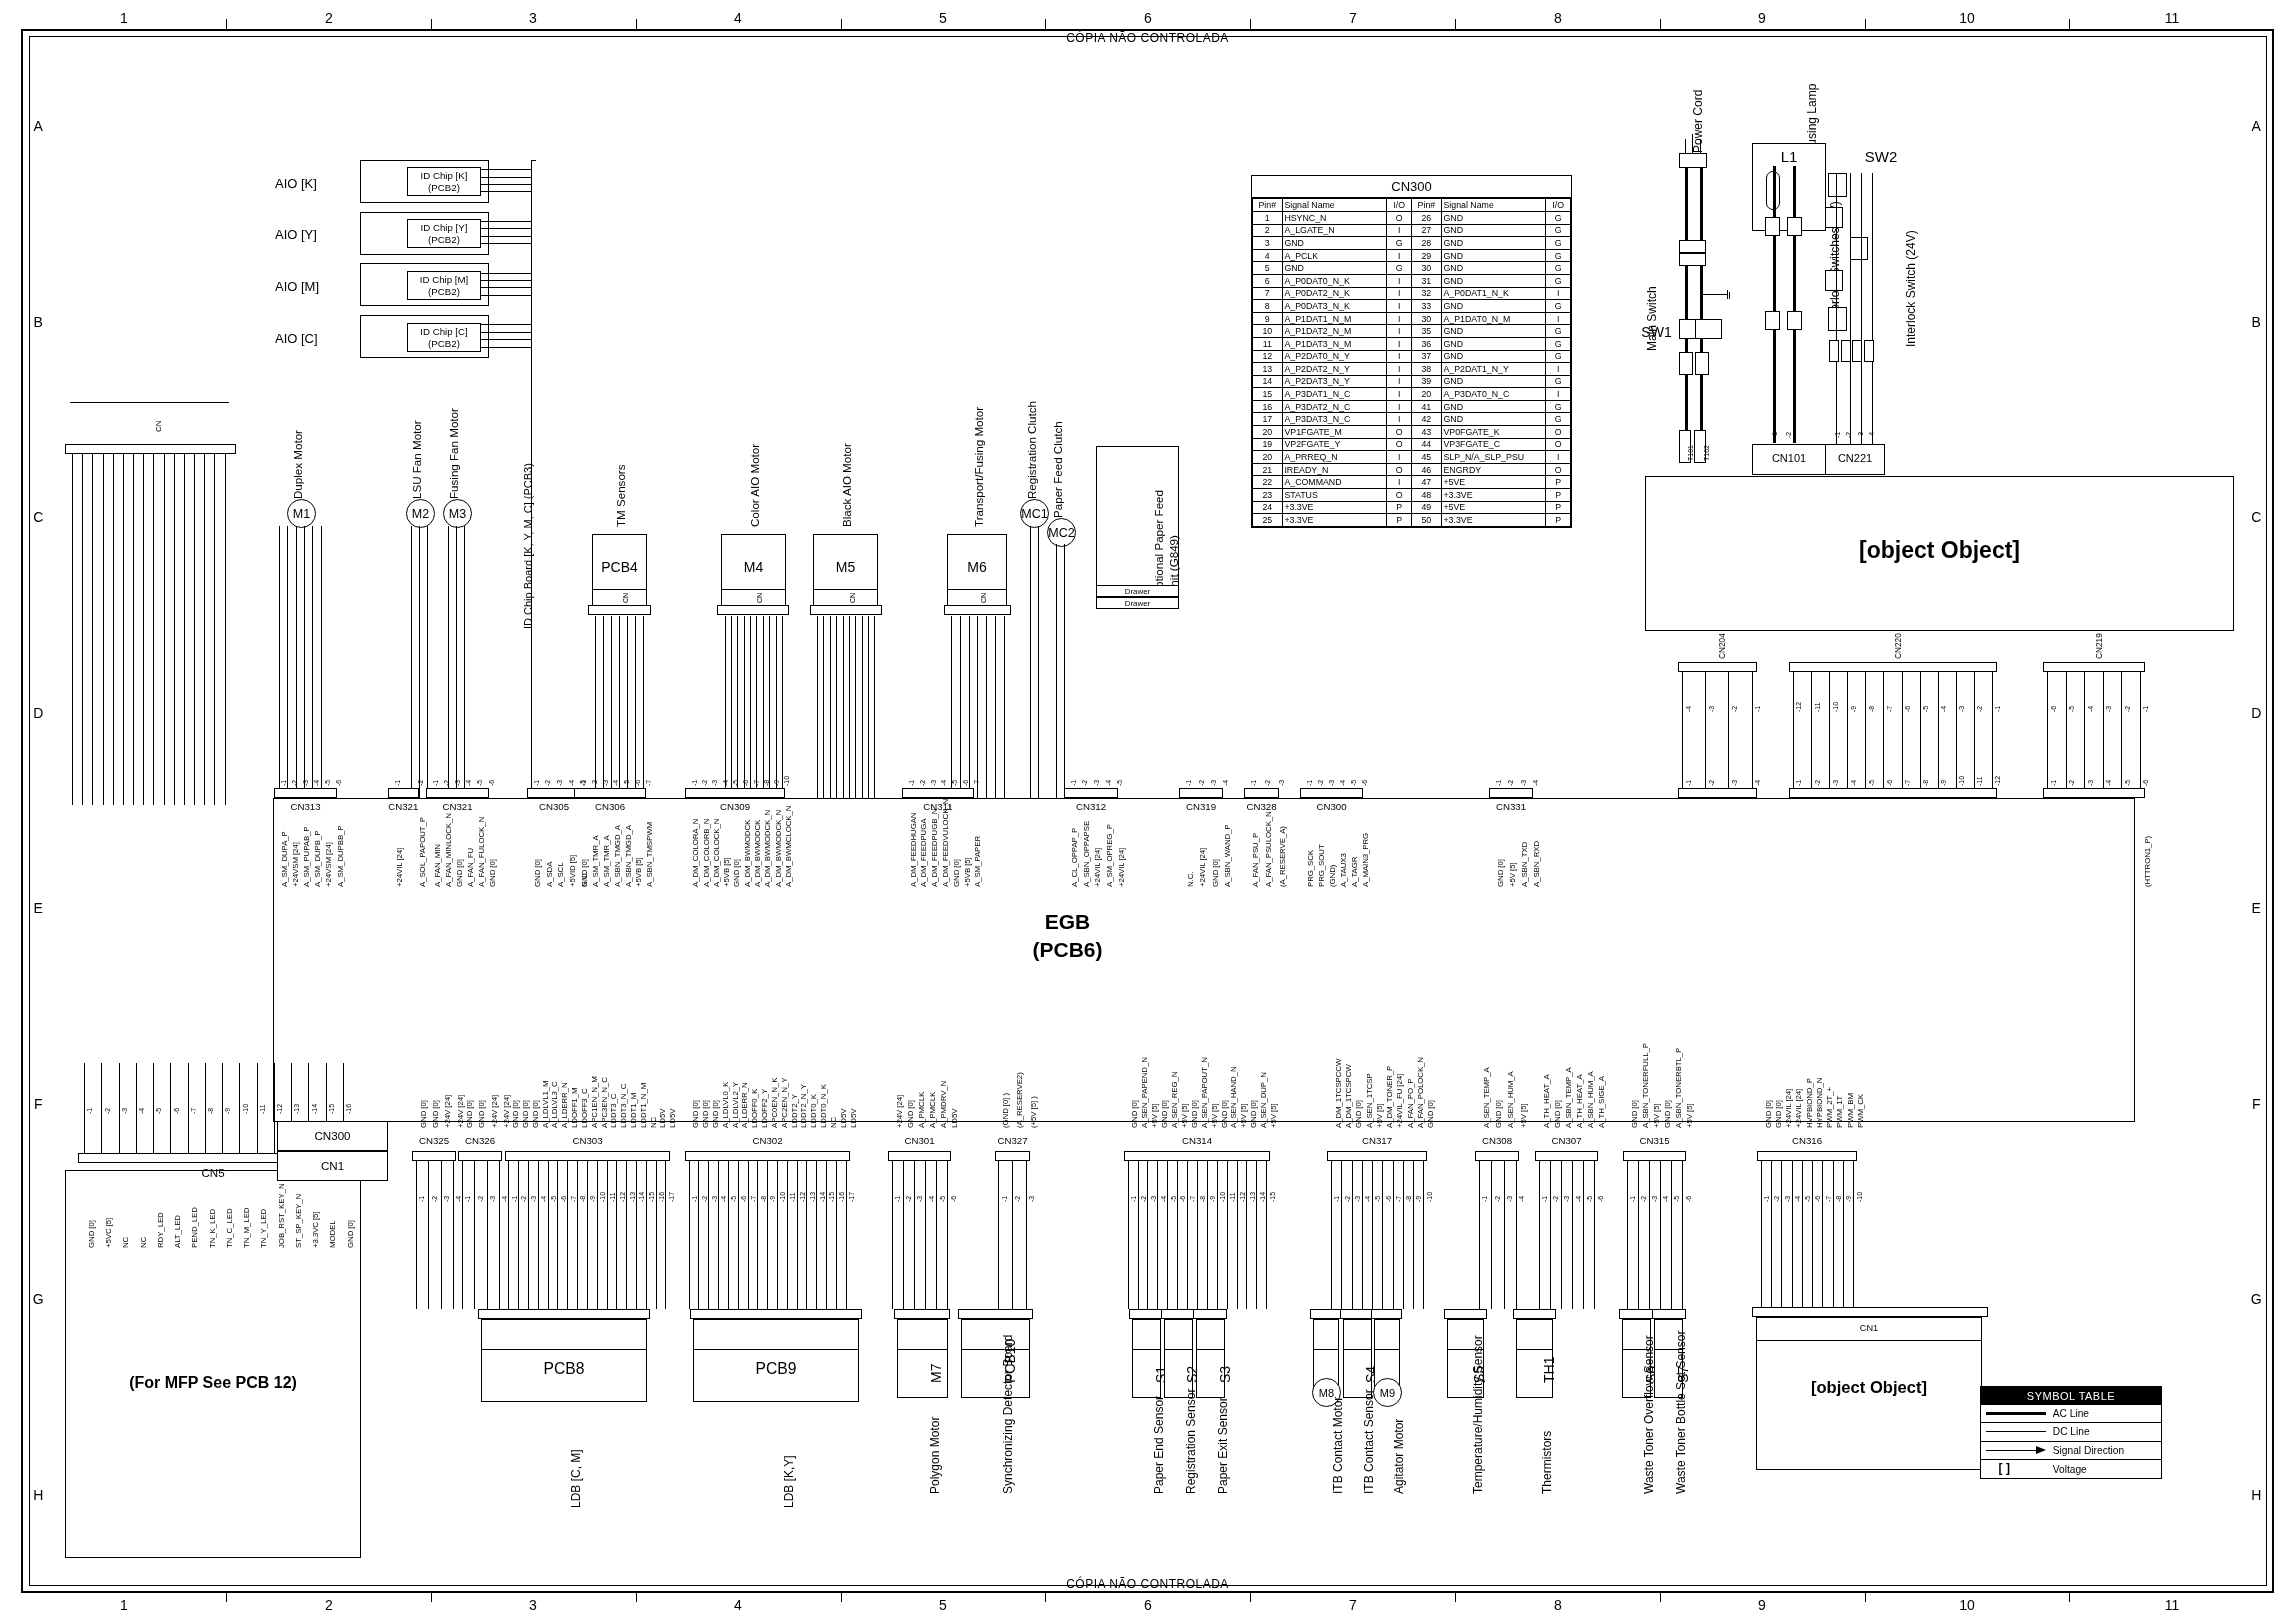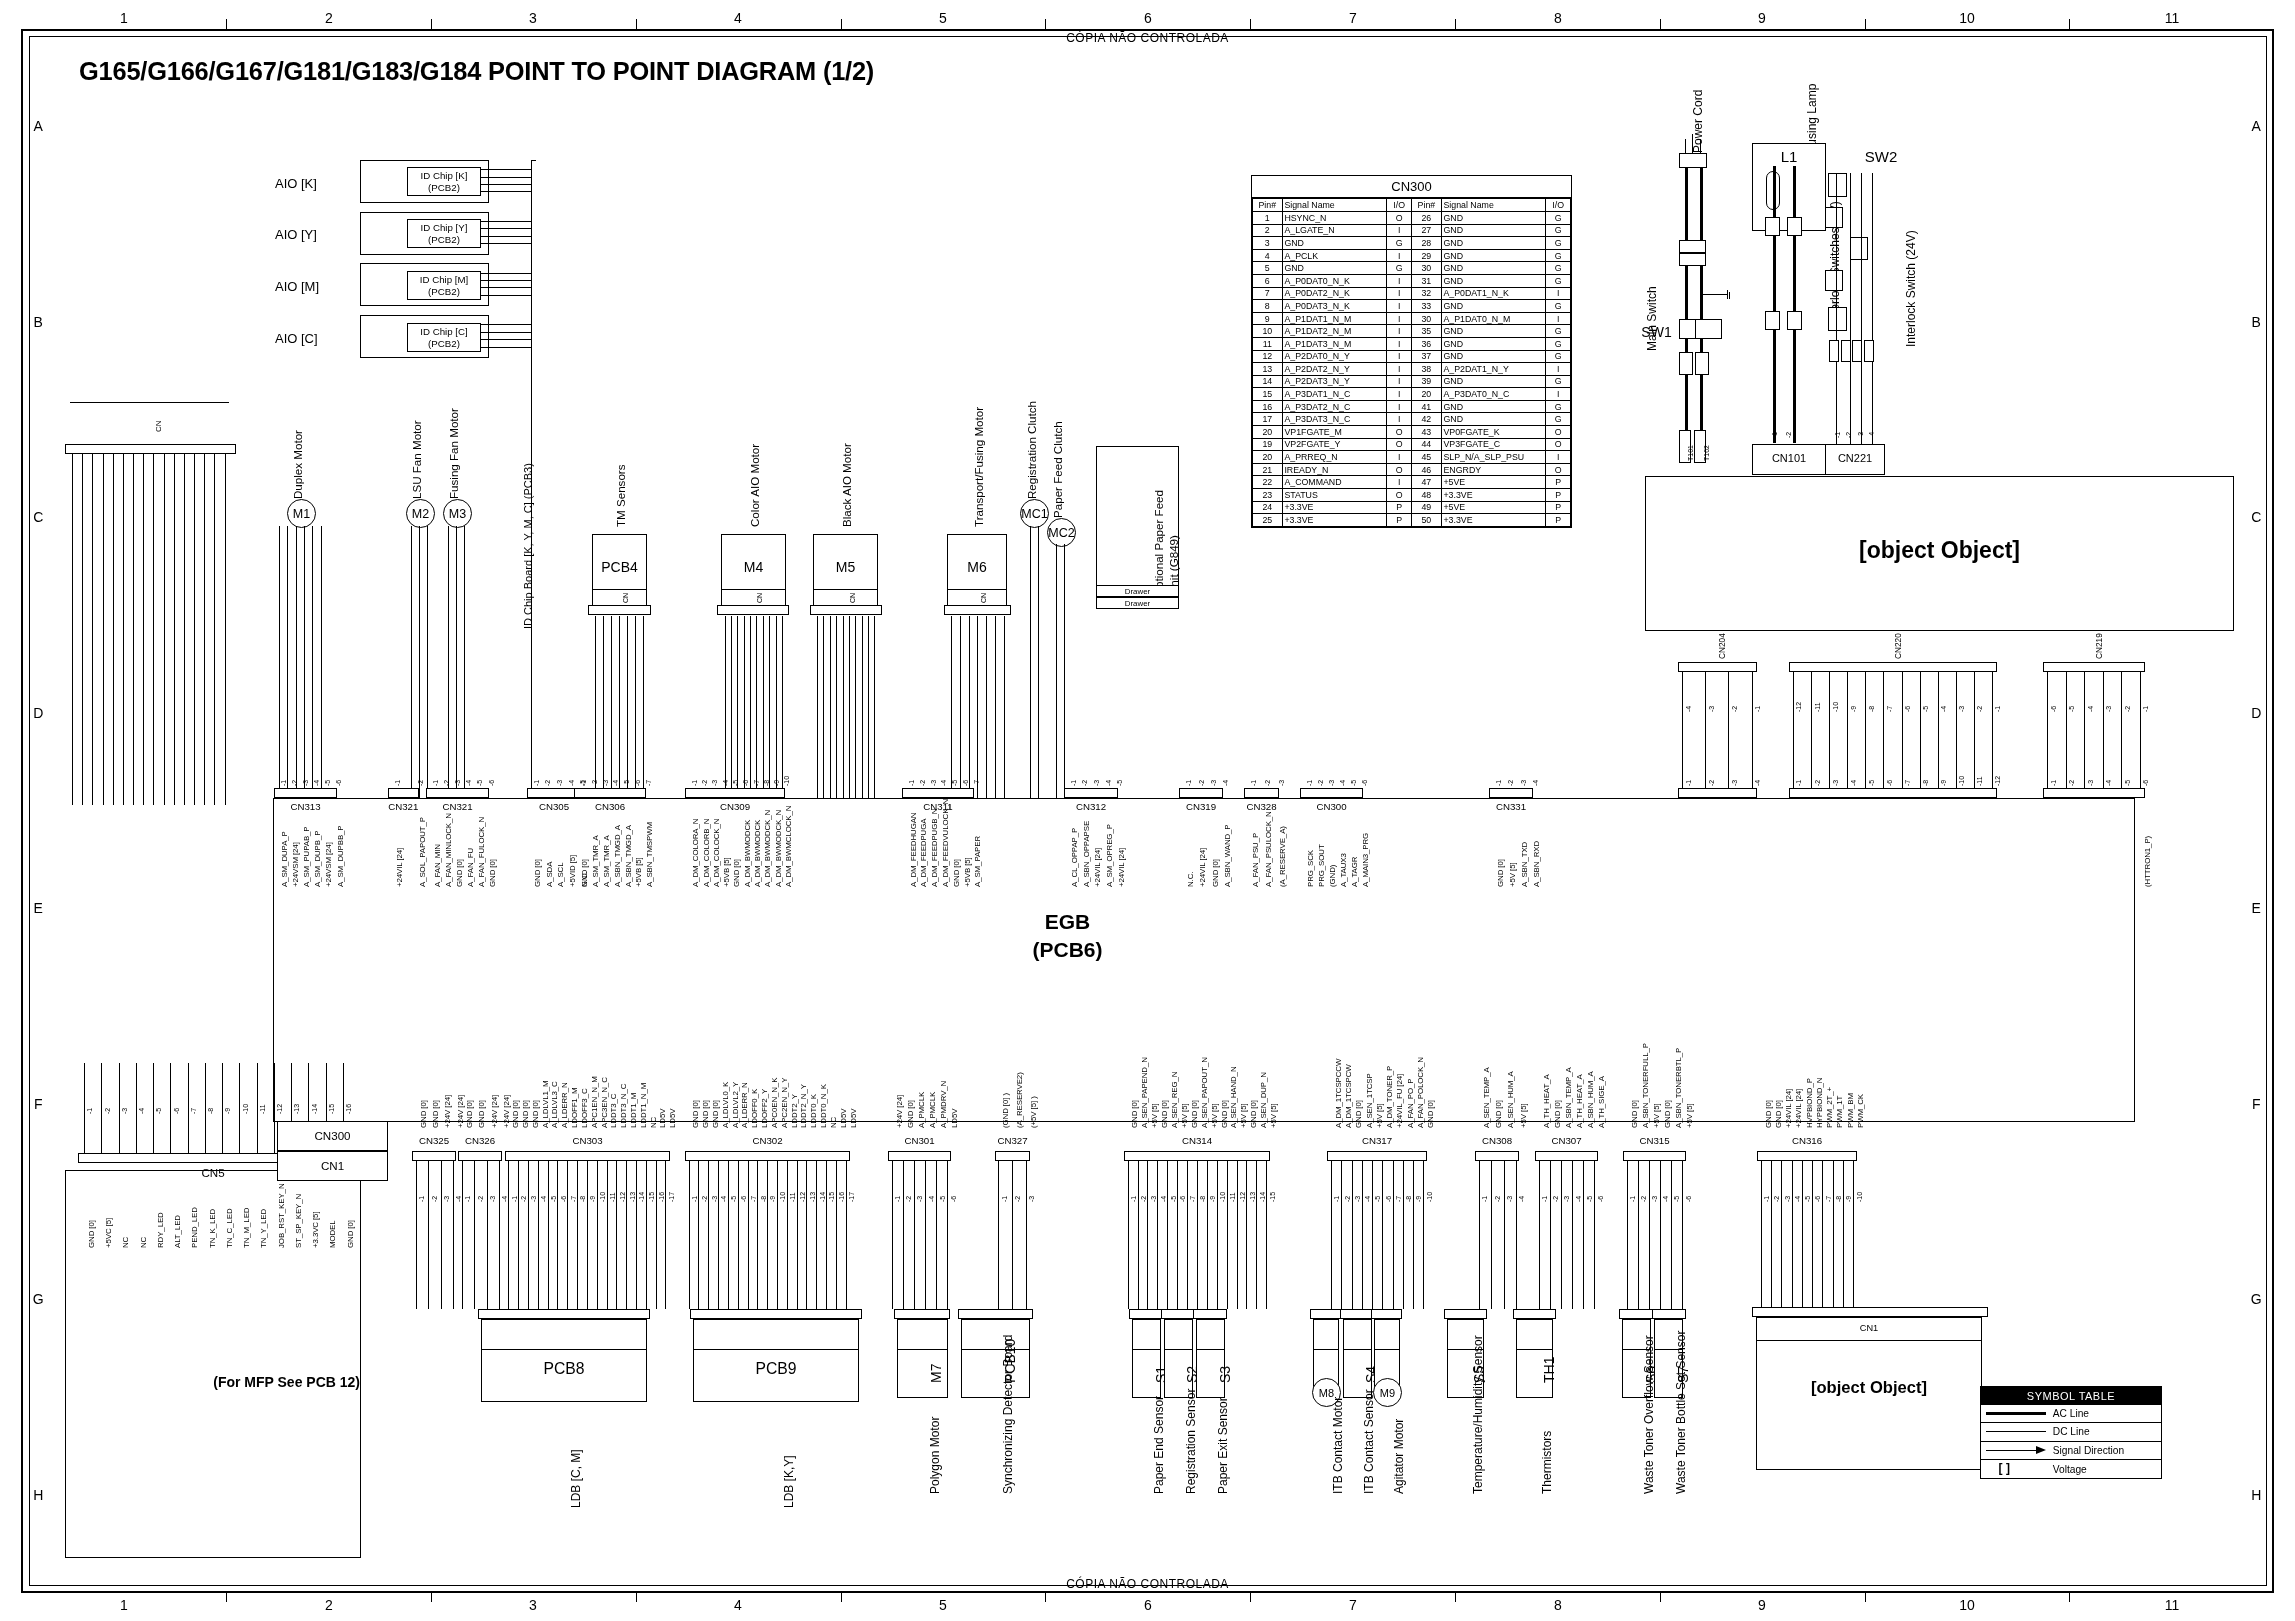--- a/index.html
+++ b/index.html
@@ -125,21 +125,20 @@
       <div class="rownum" style="left:2247px;top:1096px;">F</div>
       <div class="rownum" style="left:29px;top:1291px;">G</div>
       <div class="rownum" style="left:2247px;top:1291px;">G</div>
       <div class="rownum" style="left:29px;top:1487px;">H</div>
       <div class="rownum" style="left:2247px;top:1487px;">H</div>
     </div>
 
   <div class="copia" style="left:1009px;top:30.5px;">CÓPIA NÃO CONTROLADA</div>
   <div class="copia" style="left:1009px;top:1577px;">CÓPIA NÃO CONTROLADA</div>
 
-  <div class="title">G165/G166/G167/G181/G183/G184 POINT TO POINT DIAGRAM (1/2)</div>
 
   <div id="aio-group">
       <div class="boxlabel" style="left:275px;top:176px;width:60px;font-size:13px;text-align:left;">AIO  [K]</div>
       <div class="box" style="left:360px;top:160px;width:129px;height:43px;"></div>
       <div class="box" style="left:407px;top:167px;width:74px;height:29px;">
         <div class="cap" style="top:2.3px;font-size:9.7px;line-height:1.25;"><span>ID Chip [K]</span><br><span>(PCB2)</span></div>
       </div>
       <div class="hwire" style="left:481px;top:169px;width:51px;"></div>
       <div class="hwire" style="left:481px;top:177px;width:51px;"></div>
       <div class="hwire" style="left:481px;top:184px;width:51px;"></div>
@@ -1184,21 +1183,21 @@
       <div class="wire" style="left:1833px;top:1161px;height:148px;"></div>
       <div class="sig" style="left:1846px;top:1128px;">PWM_BM</div>
       <div class="pin" style="left:1845px;top:1202px;">-9</div>
       <div class="wire" style="left:1843px;top:1161px;height:148px;"></div>
       <div class="sig" style="left:1856px;top:1128px;">PWM_CK</div>
       <div class="pin" style="left:1856px;top:1202px;">-10</div>
       <div class="wire" style="left:1853px;top:1161px;height:148px;"></div>
     </div>
 
   <div class="box bold-box" style="left:65px;top:1170px;width:296px;height:388px;">
-    <div class="cap" style="top:203px;font-size:14px;font-weight:bold;text-align:right;">(For MFP See PCB 12)</div>
+    <div class="cap" style="top:203px;font-size:16px;font-weight:bold;">(For MFP See PCB 12)</div>
   </div>
   <div class="conn" style="left:78px;top:1153px;width:273px;"></div>
   <div class="boxlabel" style="left:139px;top:1166px;width:148px;font-size:11.6px;">CN5</div>
   <div id="cn5-wires">
       <div class="wire" style="left:84px;top:1063px;height:90px;"></div>
       <div class="pin" style="left:86px;top:1114px;">-1</div>
       <div class="sig" style="left:87px;top:1248px;">GND [0]</div>
       <div class="wire" style="left:101px;top:1063px;height:90px;"></div>
       <div class="pin" style="left:104px;top:1114px;">-2</div>
       <div class="sig" style="left:104px;top:1248px;">+5VC [5]</div>

